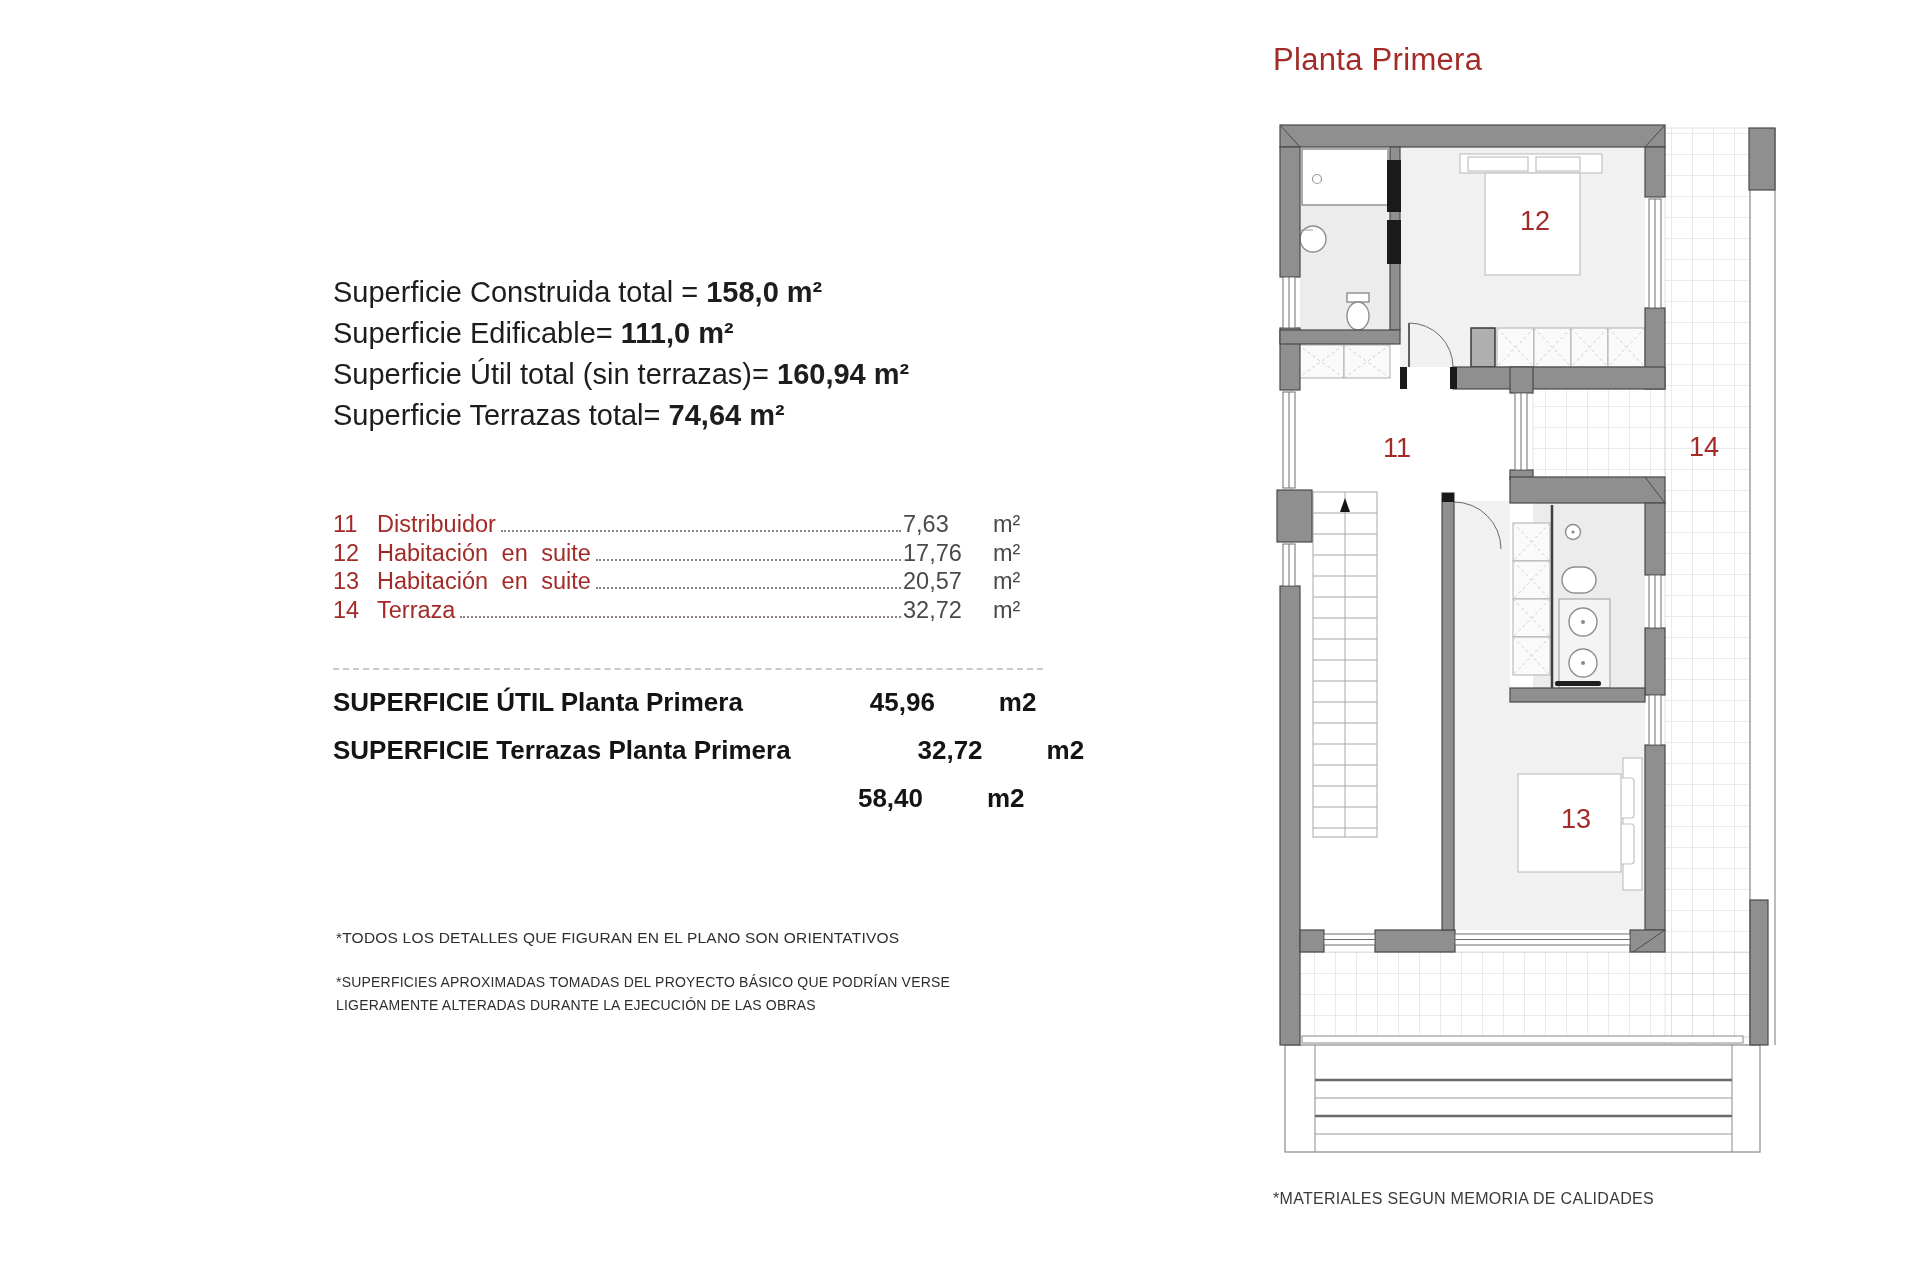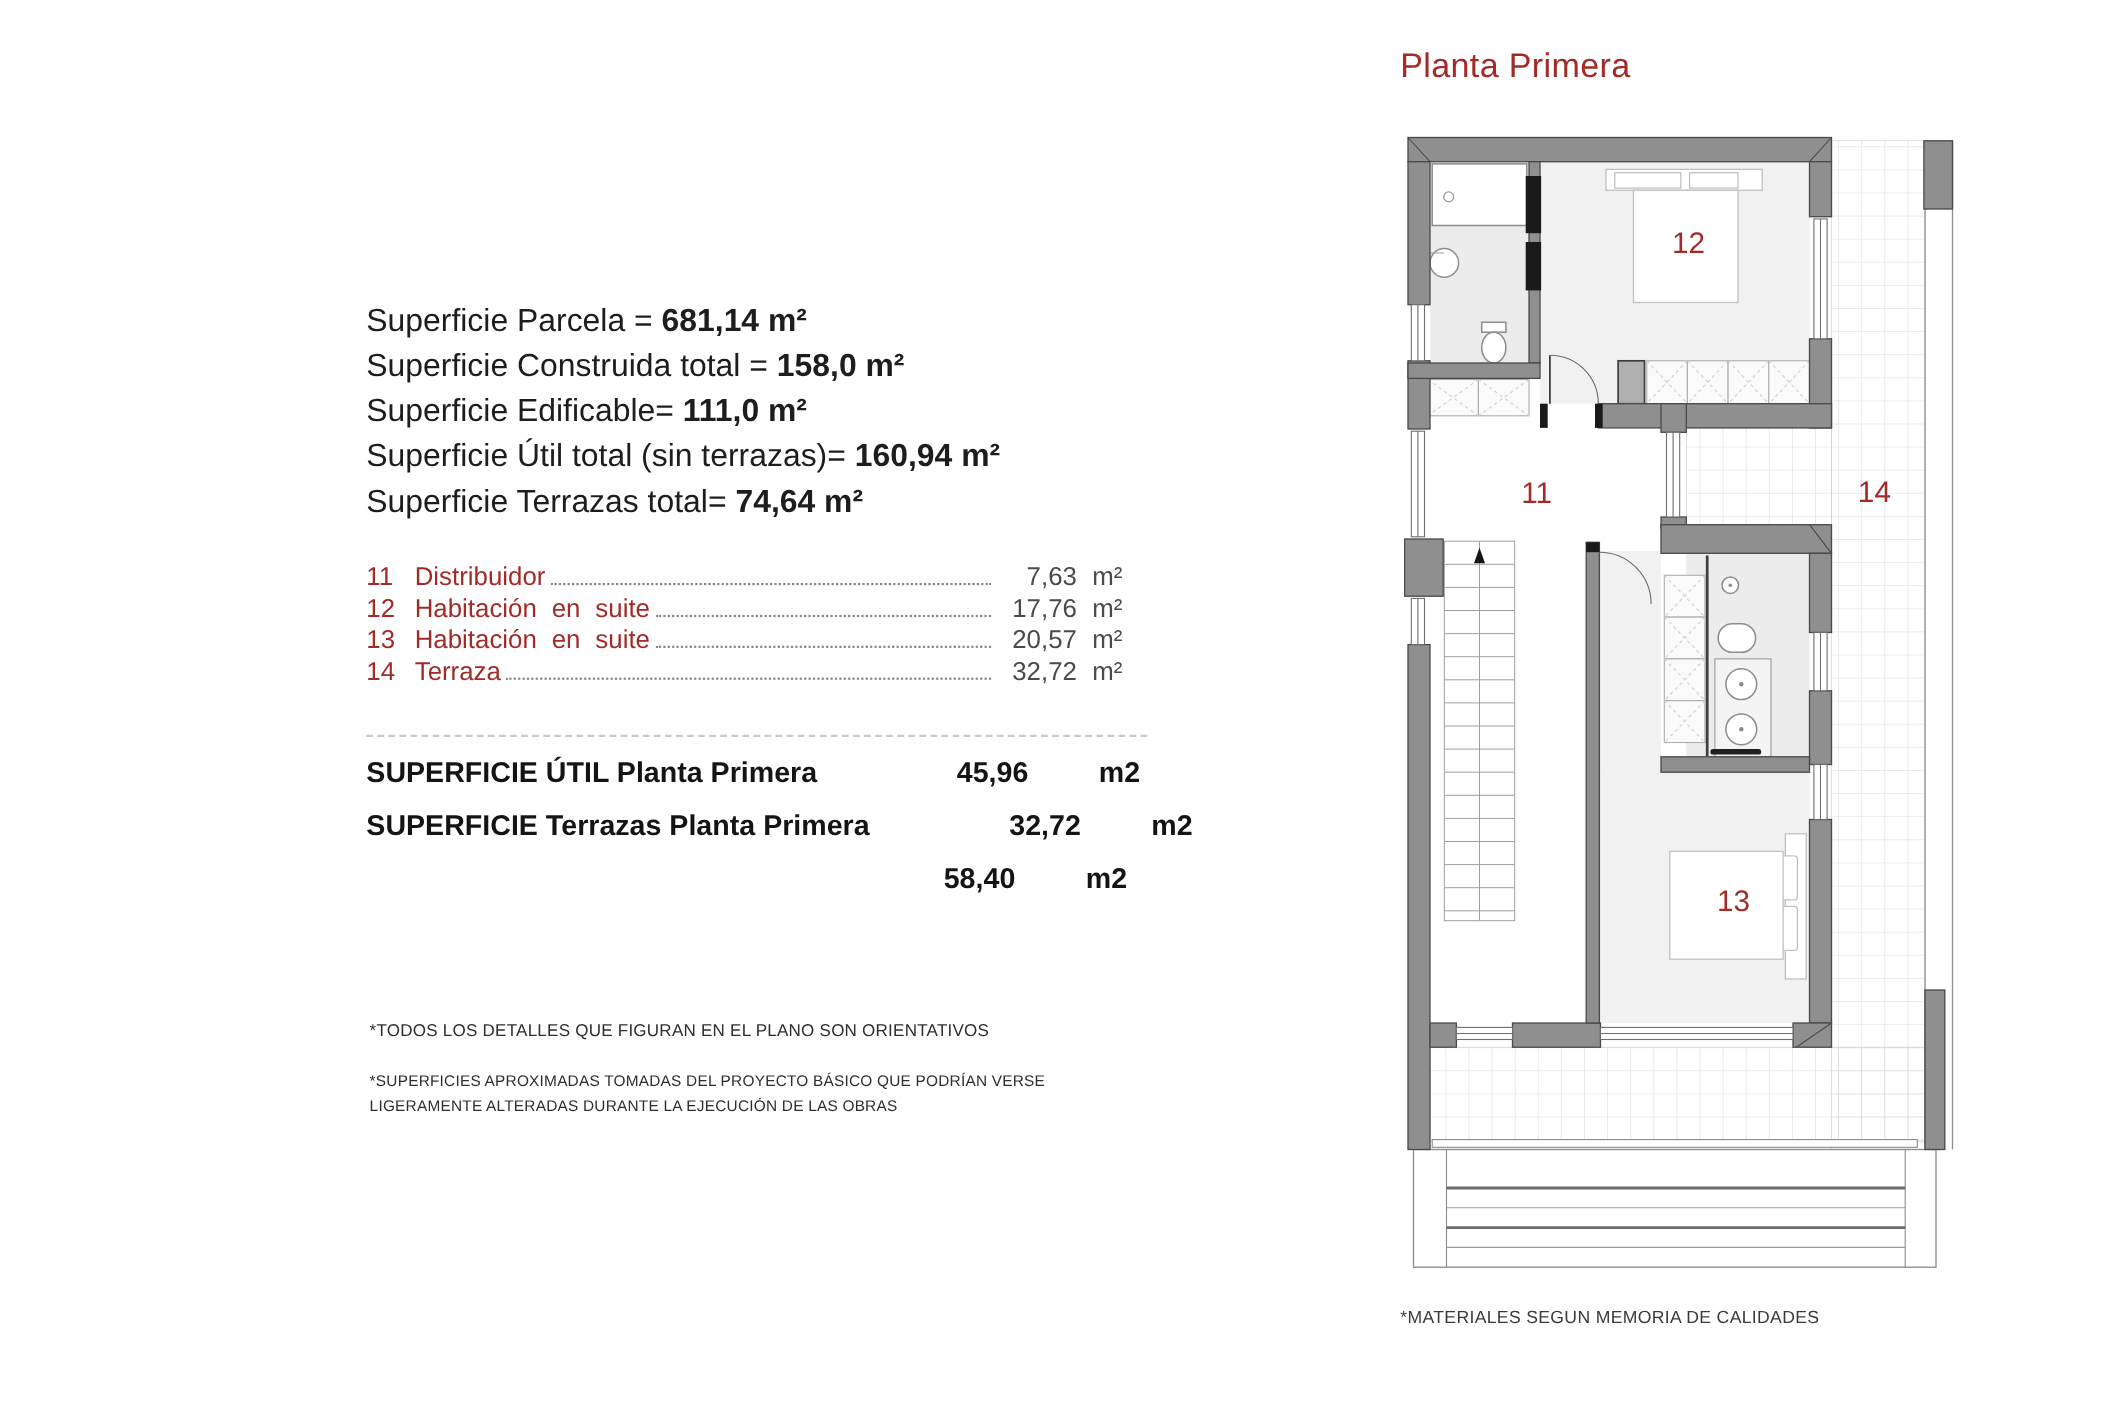--- a/index.html
+++ b/index.html
@@ -11,21 +11,21 @@
 
   
   .surface-block{left:333px;top:272px;font-size:29px;line-height:41px;white-space:nowrap;}
   .surface-line .val{font-weight:700;}
 
   .rooms-list{left:333px;top:511px;width:706px;font-size:23.5px;color:#A22B28;}
   .room-row{display:flex;align-items:baseline;height:28.6px;}
   .room-no{width:44px;flex:none;}
   .room-name{flex:none;word-spacing:7px;white-space:nowrap;}
   .leader{flex:1;border-bottom:2.5px dotted #8F817D;margin:0 2px 6px 5px;min-width:20px;}
-  .room-area{width:76px;flex:none;text-align:right;color:#4A4A4A;}
+  .room-area{width:76px;flex:none;color:#4A4A4A;}
   .room-unit{width:46px;flex:none;padding-left:14px;color:#4A4A4A;}
 
   .totals-block{left:333px;top:668px;width:710px;}
   .totals-rule{border-top:2px dashed #C9C9C9;height:0;margin-bottom:17px;}
   .total-row{display:flex;align-items:baseline;font-size:26px;font-weight:700;color:#141414;margin-bottom:17px;gap:48px;}
   .total-label{flex:none;white-space:nowrap;}
   .total-spacer{flex:1;}
   .total-value{flex:none;width:96px;text-align:right;}
   .total-unit{flex:none;width:56px;padding-left:16px;}
 
@@ -43,21 +43,20 @@
   .winline{stroke:#6E6E6E;stroke-width:1;}
   .furn{fill:#ffffff;stroke:#C2C2C2;stroke-width:1.2;}
   .fix{fill:#ffffff;stroke:#8E8E8E;stroke-width:1.4;}
   .xbox{fill:#FAFAFA;stroke:#ADADAD;stroke-width:1;}
   .xline{stroke:#CFCFCF;stroke-width:1;stroke-dasharray:3 3;}
 </style>
 </head>
 <body>
 
 <div class="abs surface-block">
-  <div class="surface-line"><span>Superficie Parcela = </span><span class="val">681,14 m²</span></div>
   <div class="surface-line"><span>Superficie Construida total = </span><span class="val">158,0 m²</span></div>
   <div class="surface-line"><span>Superficie Edificable= </span><span class="val">111,0 m²</span></div>
   <div class="surface-line"><span>Superficie Útil total (sin terrazas)= </span><span class="val">160,94 m²</span></div>
   <div class="surface-line"><span>Superficie Terrazas total= </span><span class="val">74,64 m²</span></div>
 </div>
 
 <div class="abs rooms-list">
   <div class="room-row">
     <span class="room-no">11</span>
     <span class="room-name">Distribuidor</span>

